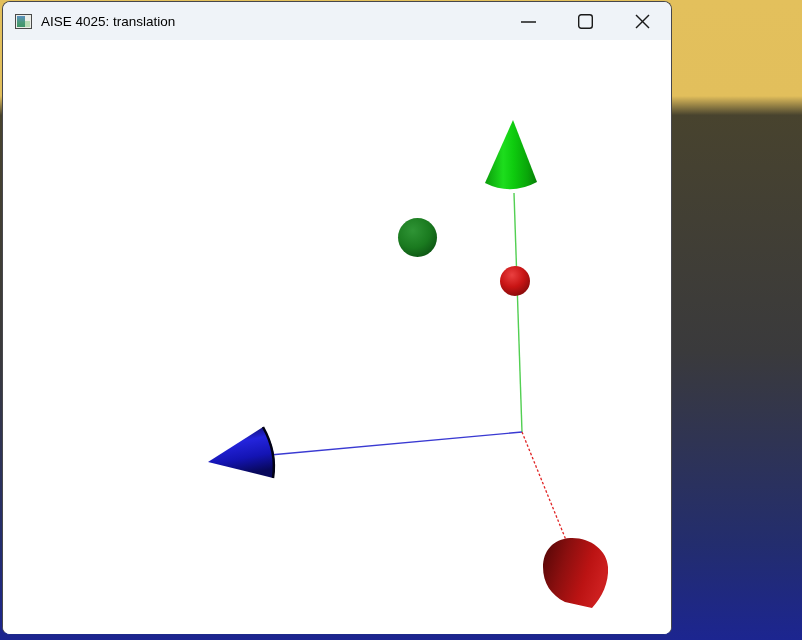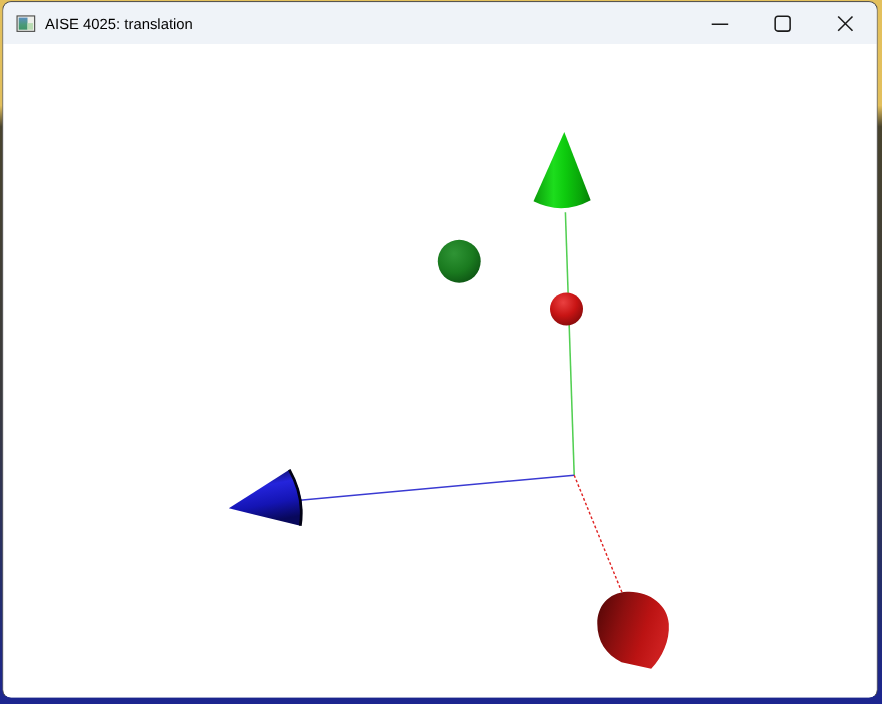--- a/index.html
+++ b/index.html
@@ -10,21 +10,21 @@
   }
   body {
     position: relative;
     background: linear-gradient(180deg,
       #e3c05c 0%, #e2bf5c 15%, #48432e 18%,
       #3a3a3c 55%, #232d6e 85%, #1c2590 100%);
   }
   .app-window {
     position: absolute;
     left: 2px; top: 1px;
-    width: 796px; height: 634px;
+    width: 670px; height: 634px;
     background: #ffffff;
     border: 1px solid #47474b;
     border-bottom-color: #1e2a8a;
     border-radius: 8px;
     overflow: hidden;
   }
   .titlebar {
     position: relative;
     height: 38px;
     background: #eff3f8;

